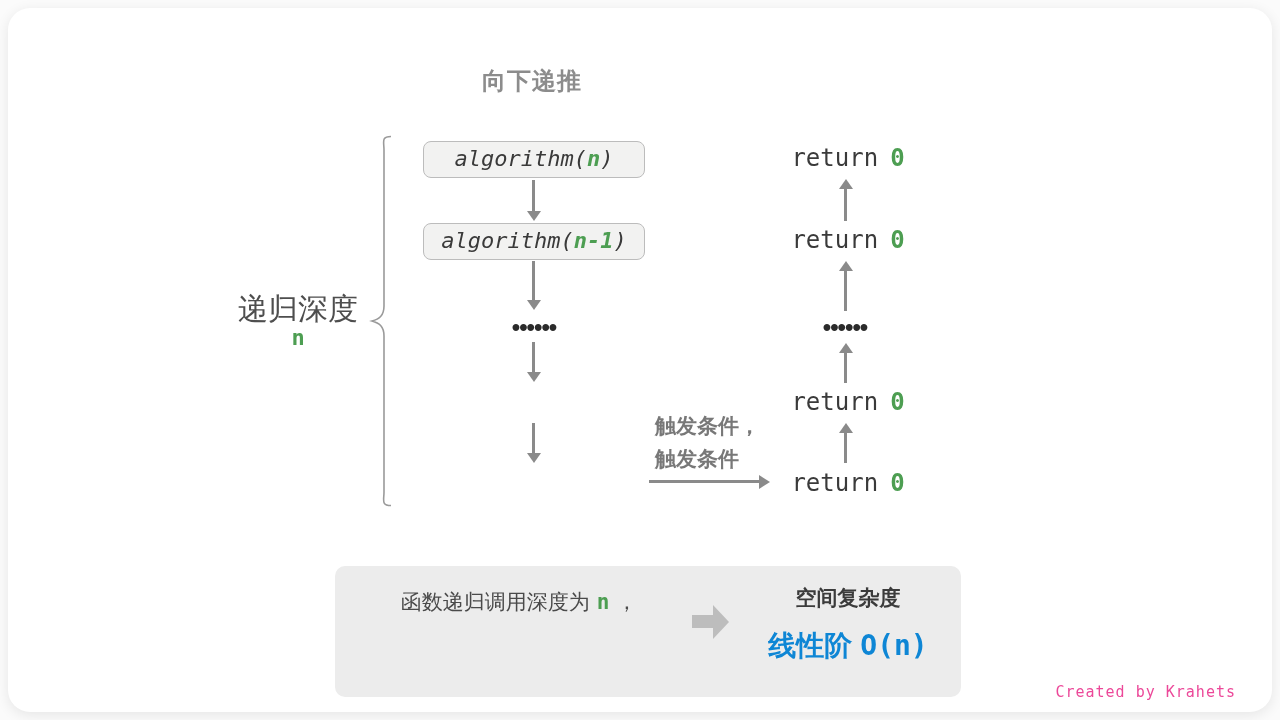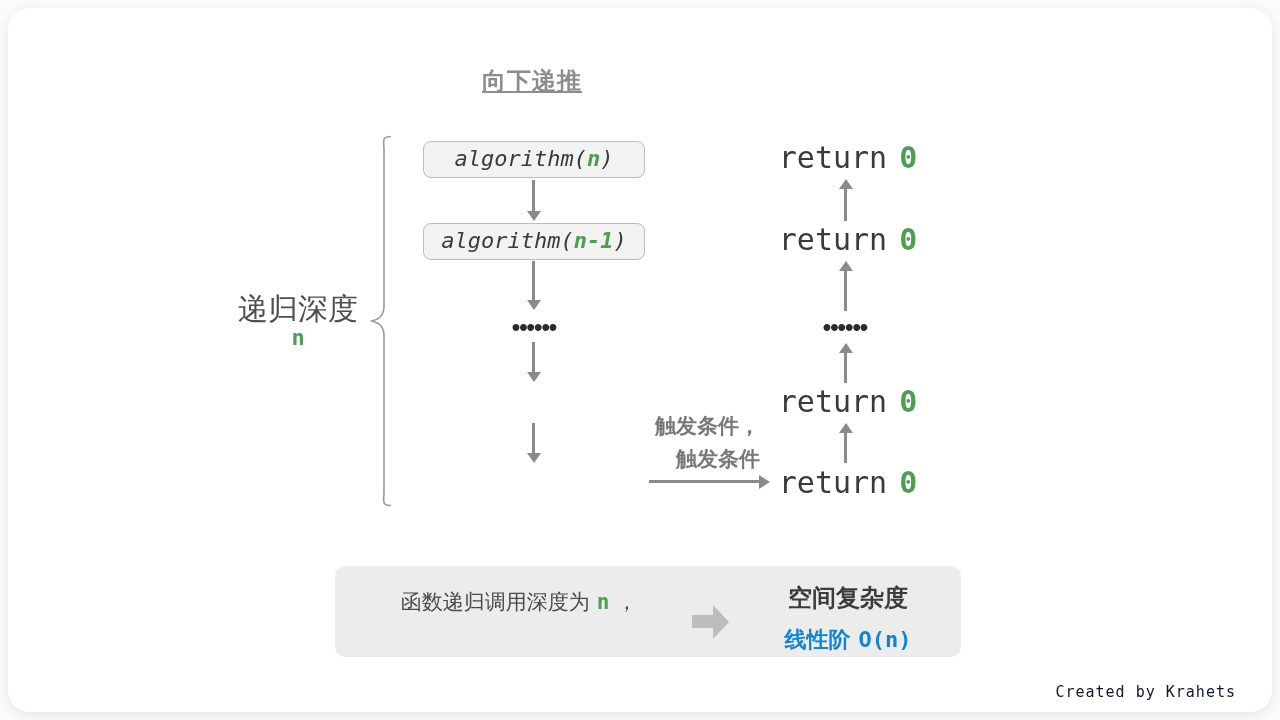--- a/index.html
+++ b/index.html
@@ -12,31 +12,31 @@
   *{margin:0;padding:0;box-sizing:border-box;}
   html,body{width:1280px;height:720px;overflow:hidden;background:#fbfbfb;
     font-family:"Liberation Sans","DejaVu Sans",sans-serif;}
   .card{position:absolute;left:8px;top:8px;width:1264px;height:704px;
     background:#ffffff;border-radius:22px;box-shadow:0 3px 14px rgba(0,0,0,.09);}
   .mono{font-family:"DejaVu Sans Mono","Liberation Mono",monospace;}
   .green{color:var(--green);font-weight:bold;}
 
   .col-header{position:absolute;top:57px;font-size:24px;font-weight:bold;
     color:var(--hdr);text-align:center;letter-spacing:1px;}
-  #hdr-down{left:413px;width:222px;text-decoration:underline;}
+  #hdr-down{left:413px;width:222px;}
   #hdr-up{left:733px;width:220px;}
 
   .call-box{position:absolute;left:415px;width:222px;height:37px;
     background:#f2f2f1;border:1.5px solid #bcbcbc;border-radius:8px;
     text-align:center;line-height:33px;font-size:22px;color:var(--code);}
   .call-box .mono{color:var(--code);font-style:italic;}
   .call-box .green{color:var(--green);}
 
   .return-row{position:absolute;left:740px;width:200px;height:30px;
-    text-align:center;line-height:30px;font-size:30px;color:var(--code);}
+    text-align:center;line-height:30px;font-size:24px;color:var(--code);}
   .return-row .val{margin-left:12px;}
 
   .varrow{position:absolute;width:3px;background:var(--arrow);}
   .varrow.down::after{content:"";position:absolute;left:50%;bottom:-9px;
     transform:translateX(-50%);border:7px solid transparent;border-bottom:none;
     border-top:10px solid var(--arrow);}
   .varrow.up::before{content:"";position:absolute;left:50%;top:-9px;
     transform:translateX(-50%);border:7px solid transparent;border-top:none;
     border-bottom:10px solid var(--arrow);}
 
@@ -49,38 +49,38 @@
     color:#2b2b2b;letter-spacing:-1px;line-height:24px;}
 
   .depth-text{position:absolute;left:215px;top:281px;width:150px;
     text-align:center;font-size:30px;color:#4e4e4e;}
   .depth-n{position:absolute;left:215px;top:317px;width:150px;
     text-align:center;font-size:22px;}
 
   .brace{position:absolute;left:360px;top:127px;}
 
   .annotation{position:absolute;left:647px;top:401px;font-size:21px;
-    font-weight:bold;color:#787878;line-height:33px;text-align:right;}
+    font-weight:bold;color:#787878;line-height:33px;}
 
-  .summary-box{position:absolute;left:327px;top:558px;width:626px;height:91px;
+  .summary-box{position:absolute;left:327px;top:558px;width:626px;height:131px;
     background:#ececec;border-radius:10px;}
   .summary-left{position:absolute;left:14px;top:19px;width:340px;
     text-align:center;font-size:21px;color:#4a4a4a;line-height:33px;}
   .summary-left .mono{font-size:21px;}
   .summary-left .sp{margin:0 7px;}
   .block-arrow{position:absolute;left:357px;top:39px;width:40px;height:34px;}
   .ba-bar{position:absolute;left:0;top:10px;width:21px;height:13px;background:#bdbdbd;}
   .ba-head{position:absolute;left:21px;top:0;width:0;height:0;
     border:17px solid transparent;border-right:none;border-left:16px solid #bdbdbd;}
   .summary-right{position:absolute;left:413px;top:17px;width:200px;text-align:center;}
-  .s-title{font-size:24px;font-weight:bold;color:#3b3b3b;line-height:30px;}
-  .s-result{margin-top:12px;font-size:22px;font-weight:bold;color:var(--blue);line-height:30px;}
+  .s-title{font-size:21px;font-weight:bold;color:#3b3b3b;line-height:30px;}
+  .s-result{margin-top:18px;font-size:28px;font-weight:bold;color:var(--blue);line-height:30px;}
   .s-result .mono{margin-left:8px;font-weight:bold;}
 
-  .footer{position:absolute;right:36px;top:675px;font-size:15px;color:#0f172a;
+  .footer{position:absolute;right:36px;top:675px;font-size:15px;color:#ec4899;
     font-family:"DejaVu Sans Mono","Liberation Mono",monospace;letter-spacing:1px;}
 </style>
 </head>
 <body>
 
 <div class="card">
 
   <div class="col-header" id="hdr-down">向下递推</div>
 
   <svg class="brace" width="24" height="372" viewBox="0 0 24 372">

